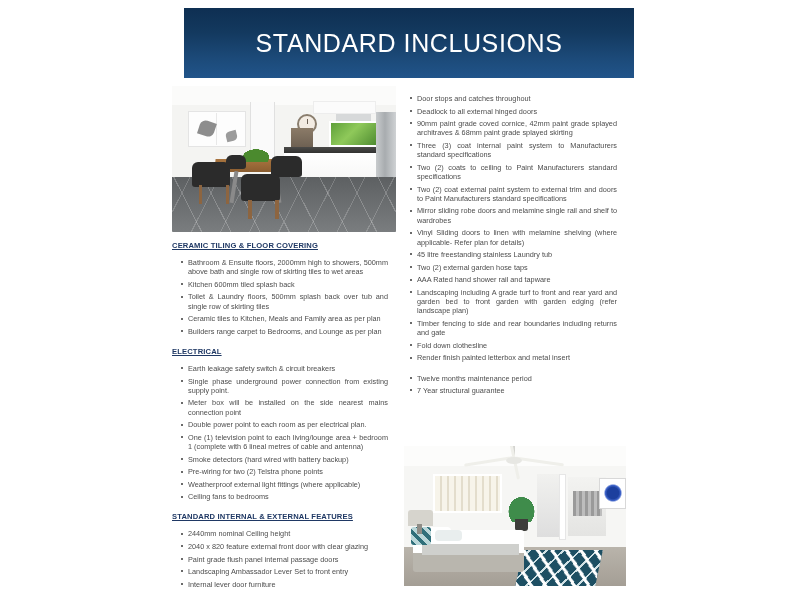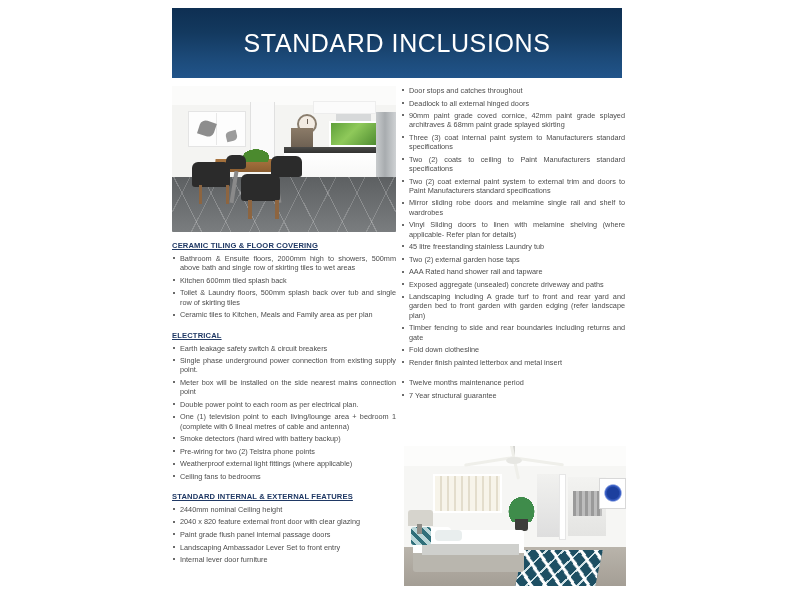--- a/index.html
+++ b/index.html
@@ -15,21 +15,21 @@
   #page {
     position: relative;
     width: 800px;
     height: 600px;
     background: #ffffff;
   }
 
   
   .banner {
     position: absolute;
-    left: 172px;
+    left: 184px;
     top: 8px;
     width: 450px;
     height: 70px;
     background: linear-gradient(180deg, #0e2f52 0%, #13395f 35%, #1c4a79 72%, #21548a 100%);
     display: flex;
     align-items: center;
     justify-content: center;
   }
   .banner-title {
     color: #ffffff;
@@ -168,21 +168,21 @@
   .sec-head {
     color: #1f3864;
     font-size: 7.6px;
     font-weight: bold;
     text-decoration: underline;
     letter-spacing: 0.15px;
     margin-bottom: 4px;
   }
   ul.sec-list {
     list-style: none;
-    margin: 0;
+    margin: 8px;
     padding: 0;
   }
   ul.sec-list > li {
     position: relative;
     padding-left: 8px;
     margin-bottom: 3.2px;
     color: #4d4d4d;
     font-size: 7.3px;
     line-height: 1.28;
     text-align: justify;
@@ -242,20 +242,21 @@
 
     <div>
 
       <div class="section">
         <div class="sec-head">CERAMIC TILING &amp; FLOOR COVERING</div>
         <ul class="sec-list">
           <li>Bathroom &amp; Ensuite floors, 2000mm high to showers, 500mm above bath and single row of skirting tiles to wet areas</li>
           <li>Kitchen 600mm tiled splash back</li>
           <li>Toilet &amp; Laundry floors, 500mm splash back over tub and single row of skirting tiles</li>
           <li>Ceramic tiles to Kitchen, Meals and Family area as per plan</li>
+          <li>Builders range carpet to Bedrooms, and Lounge as per plan</li>
         </ul>
       </div>
 
       <div class="section">
         <div class="sec-head">ELECTRICAL</div>
         <ul class="sec-list">
           <li>Earth leakage safety switch &amp; circuit breakers</li>
           <li>Single phase underground power connection from existing supply point.</li>
           <li>Meter box will be installed on the side nearest mains connection point</li>
           <li>Double power point to each room as per electrical plan.</li>
@@ -289,21 +290,20 @@
         <li>Deadlock to all external hinged doors</li>
         <li>90mm paint grade coved cornice, 42mm paint grade splayed architraves &amp; 68mm paint grade splayed skirting</li>
         <li>Three (3) coat internal paint system to Manufacturers standard specifications</li>
         <li>Two (2) coats to ceiling to Paint Manufacturers standard specifications</li>
         <li>Two (2) coat external paint system to external trim and doors to Paint Manufacturers standard specifications</li>
         <li>Mirror sliding robe doors and melamine single rail and shelf to wardrobes</li>
         <li>Vinyl Sliding doors to linen with melamine shelving (where applicable- Refer plan for details)</li>
         <li>45 litre freestanding stainless Laundry tub</li>
         <li>Two (2) external garden hose taps</li>
         <li>AAA Rated hand shower rail and tapware</li>
-        <li>Exposed aggregate (unsealed) concrete driveway and paths</li>
         <li>Landscaping including A grade turf to front and rear yard and garden bed to front garden with garden edging (refer landscape plan)</li>
         <li>Timber fencing to side and rear boundaries including returns and gate</li>
         <li>Fold down clothesline</li>
         <li>Render finish painted letterbox and metal insert</li>
       </ul>
     </div>
 
     <div class="section">
       <ul class="sec-list">
         <li>Twelve months maintenance period</li>

